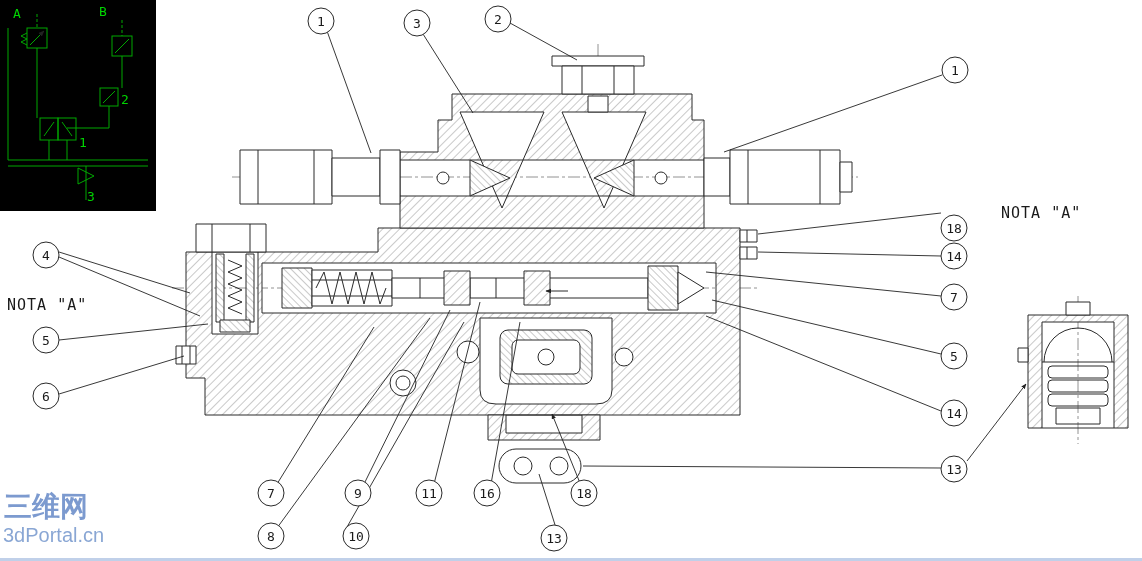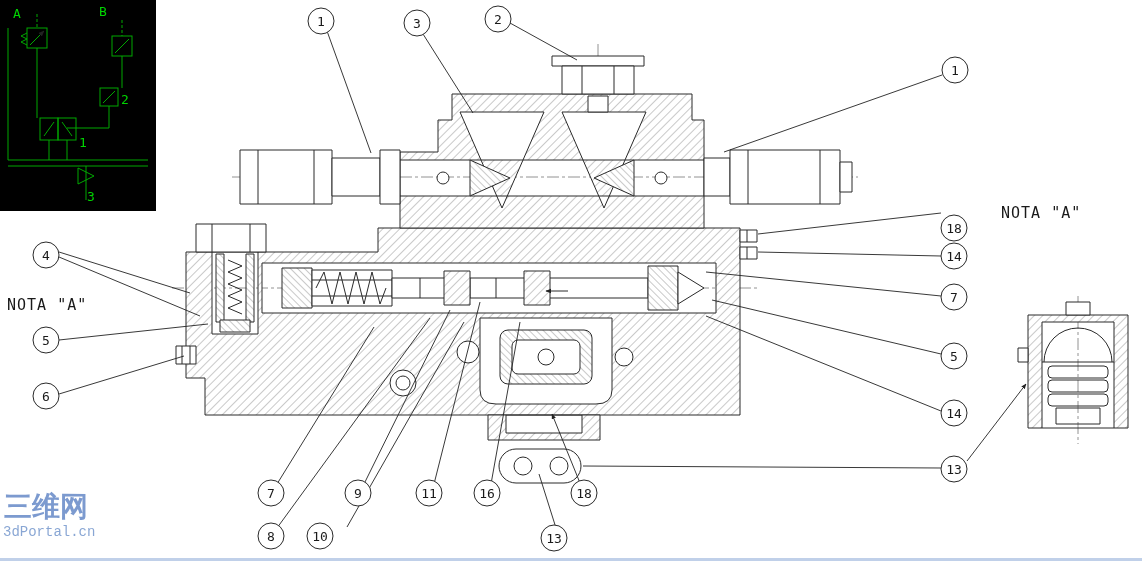--- a/index.html
+++ b/index.html
@@ -34,23 +34,23 @@
   }
   .wm1 {
     position: absolute; left: 4px; top: 488px;
     font-size: 28px; font-weight: bold;
     color: rgba(106, 140, 200, 0.88);
     font-family: Liberation Sans, sans-serif;
     z-index: 5;
   }
   .wm2 {
     position: absolute; left: 3px; top: 524px;
-    font-size: 14px;
+    font-size: 20px;
     color: rgba(116, 150, 205, 0.85);
-    font-family: Liberation Mono, monospace;
+    font-family: Liberation Sans, sans-serif;
     z-index: 5;
     text-align: right;
   }
   .bottom-strip {
     position: absolute; left: 0; right: 0; bottom: 0; height: 3px;
     background: rgba(140, 170, 215, 0.55);
     z-index: 5;
   }
 </style>
 </head>
@@ -290,21 +290,21 @@
   <div class="balloon" style="left:954px;top:297px">7</div>
   <div class="balloon" style="left:954px;top:356px">5</div>
   <div class="balloon" style="left:954px;top:413px">14</div>
   <div class="balloon" style="left:954px;top:469px">13</div>
   <div class="balloon" style="left:46px;top:255px">4</div>
   <div class="balloon" style="left:46px;top:340px">5</div>
   <div class="balloon" style="left:46px;top:396px">6</div>
   <div class="balloon" style="left:271px;top:493px">7</div>
   <div class="balloon" style="left:271px;top:536px">8</div>
   <div class="balloon" style="left:358px;top:493px">9</div>
-  <div class="balloon" style="left:320px;top:536px">10</div>
+  <div class="balloon" style="left:356px;top:536px">10</div>
   <div class="balloon" style="left:429px;top:493px">11</div>
   <div class="balloon" style="left:487px;top:493px">16</div>
   <div class="balloon" style="left:584px;top:493px">18</div>
   <div class="balloon" style="left:554px;top:538px">13</div>
 
   <div class="nota" style="left:7px;top:296px">NOTA "A"</div>
   <div class="nota" style="left:1001px;top:204px">NOTA "A"</div>
 
   <div class="wm1">三维网</div>
   <div class="wm2">3dPortal.cn</div>

